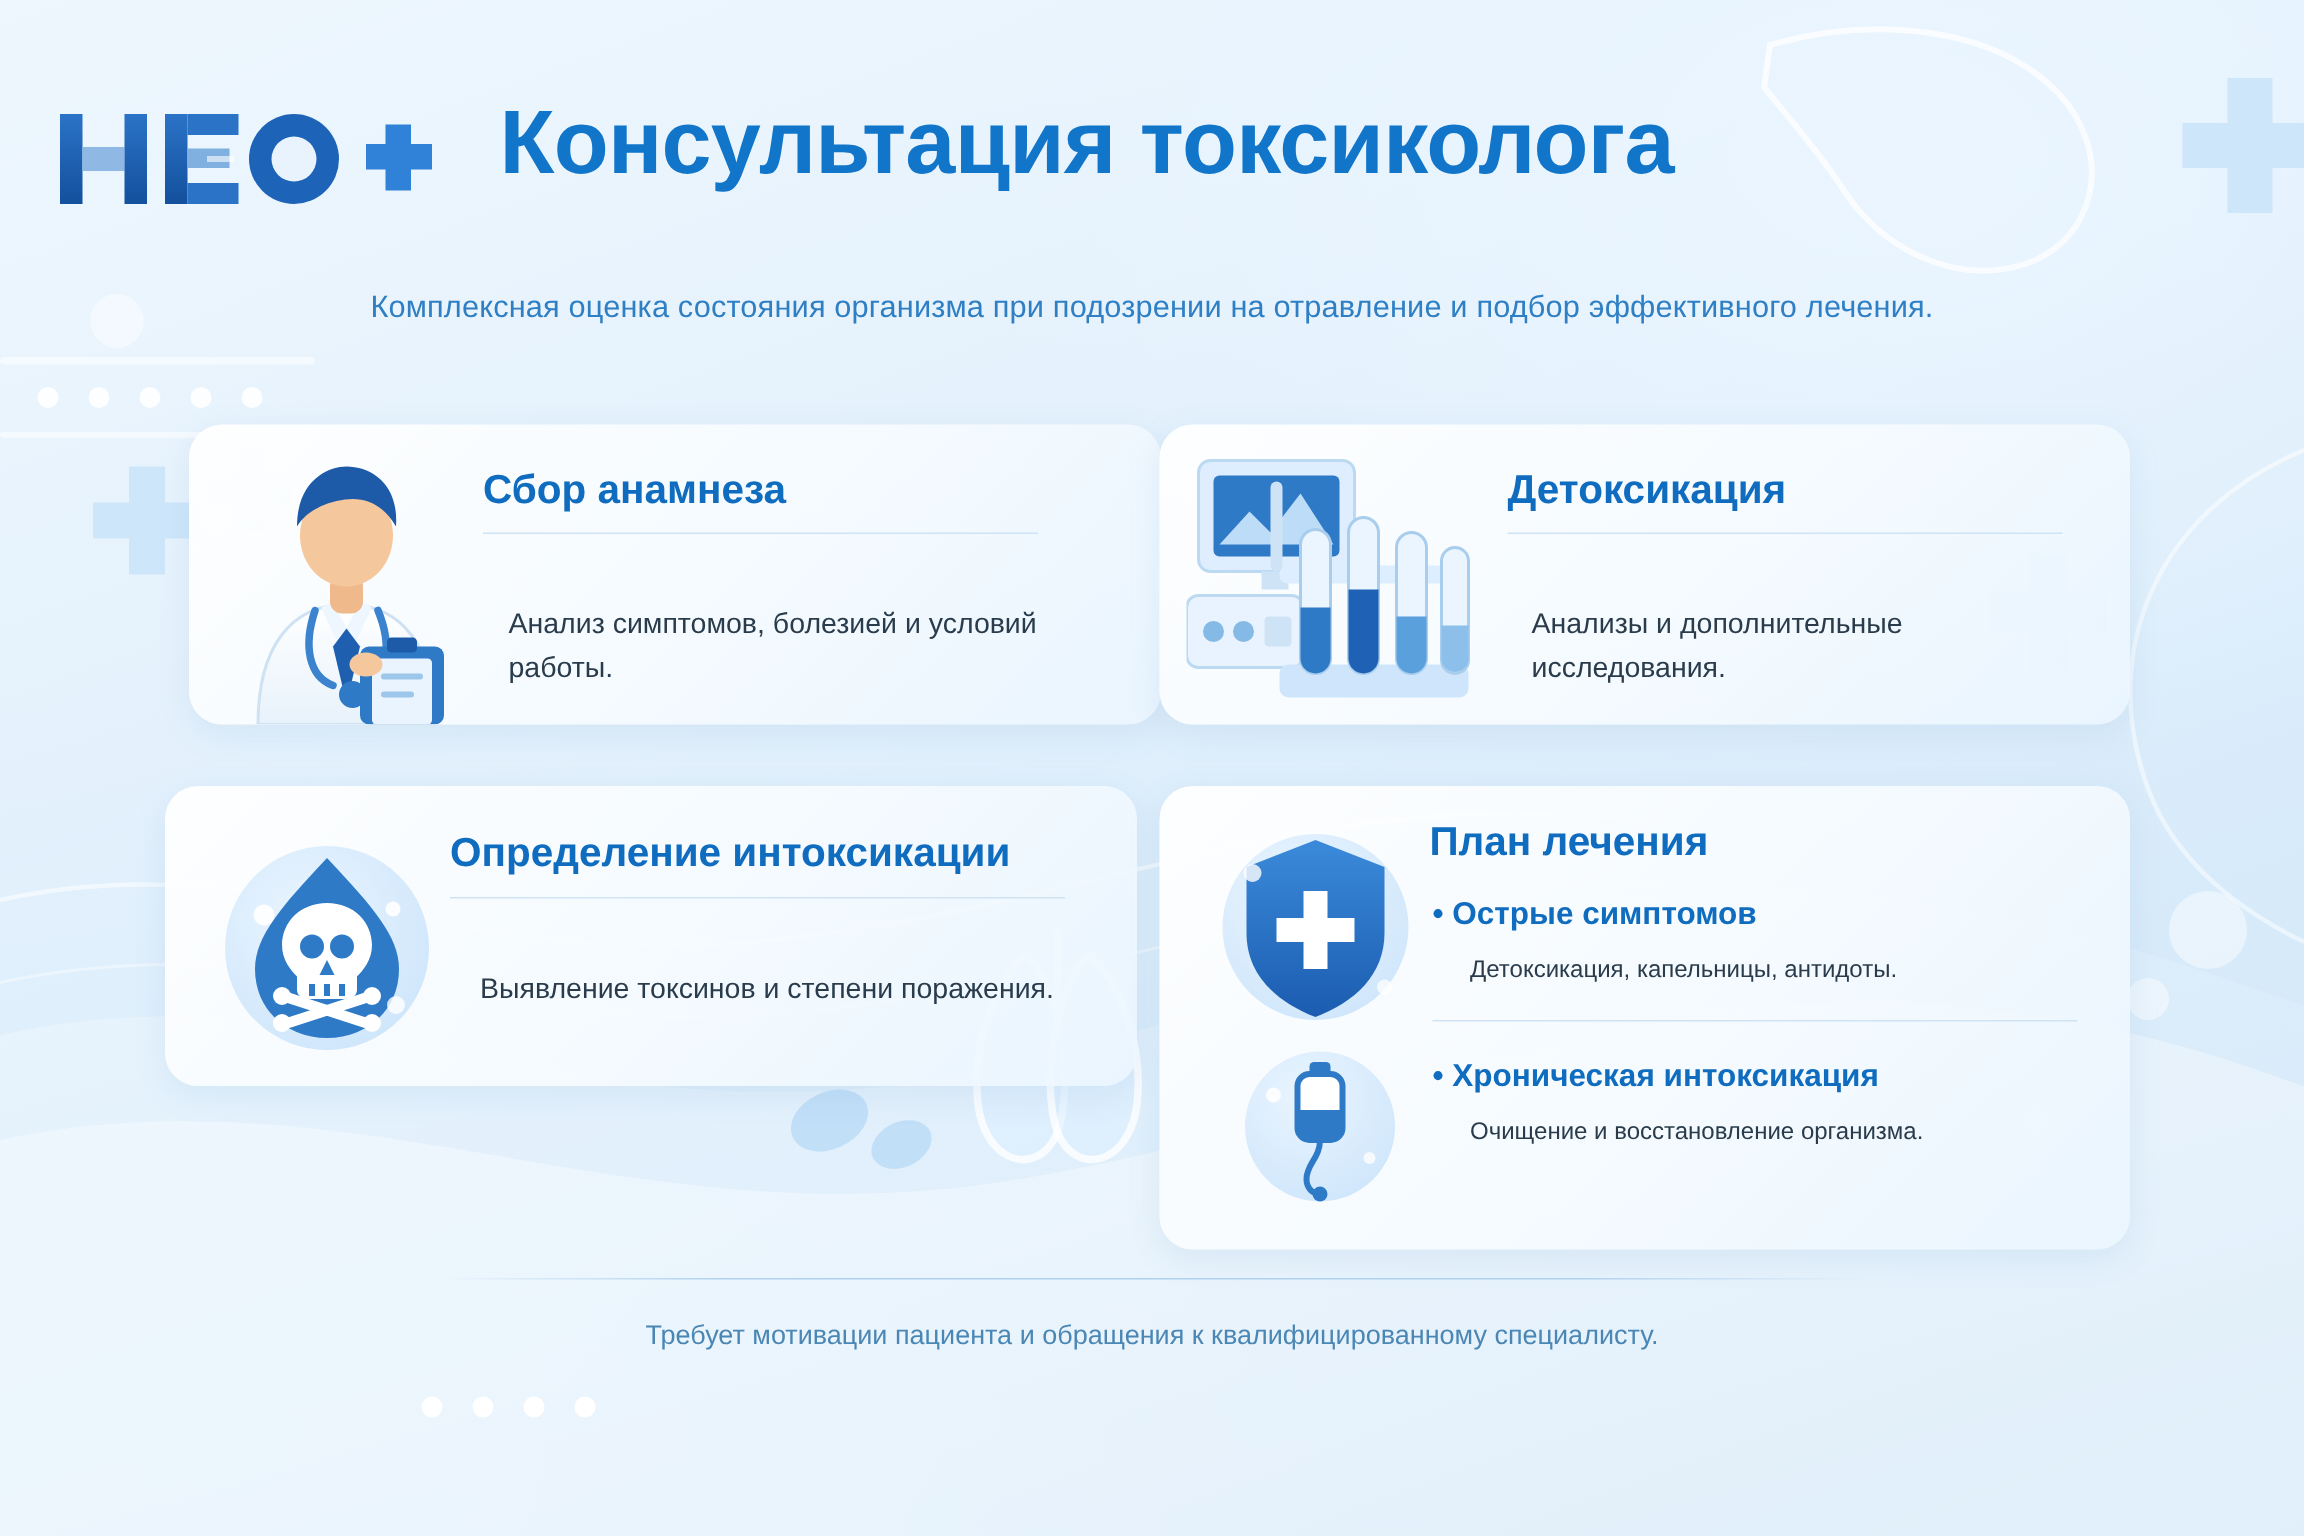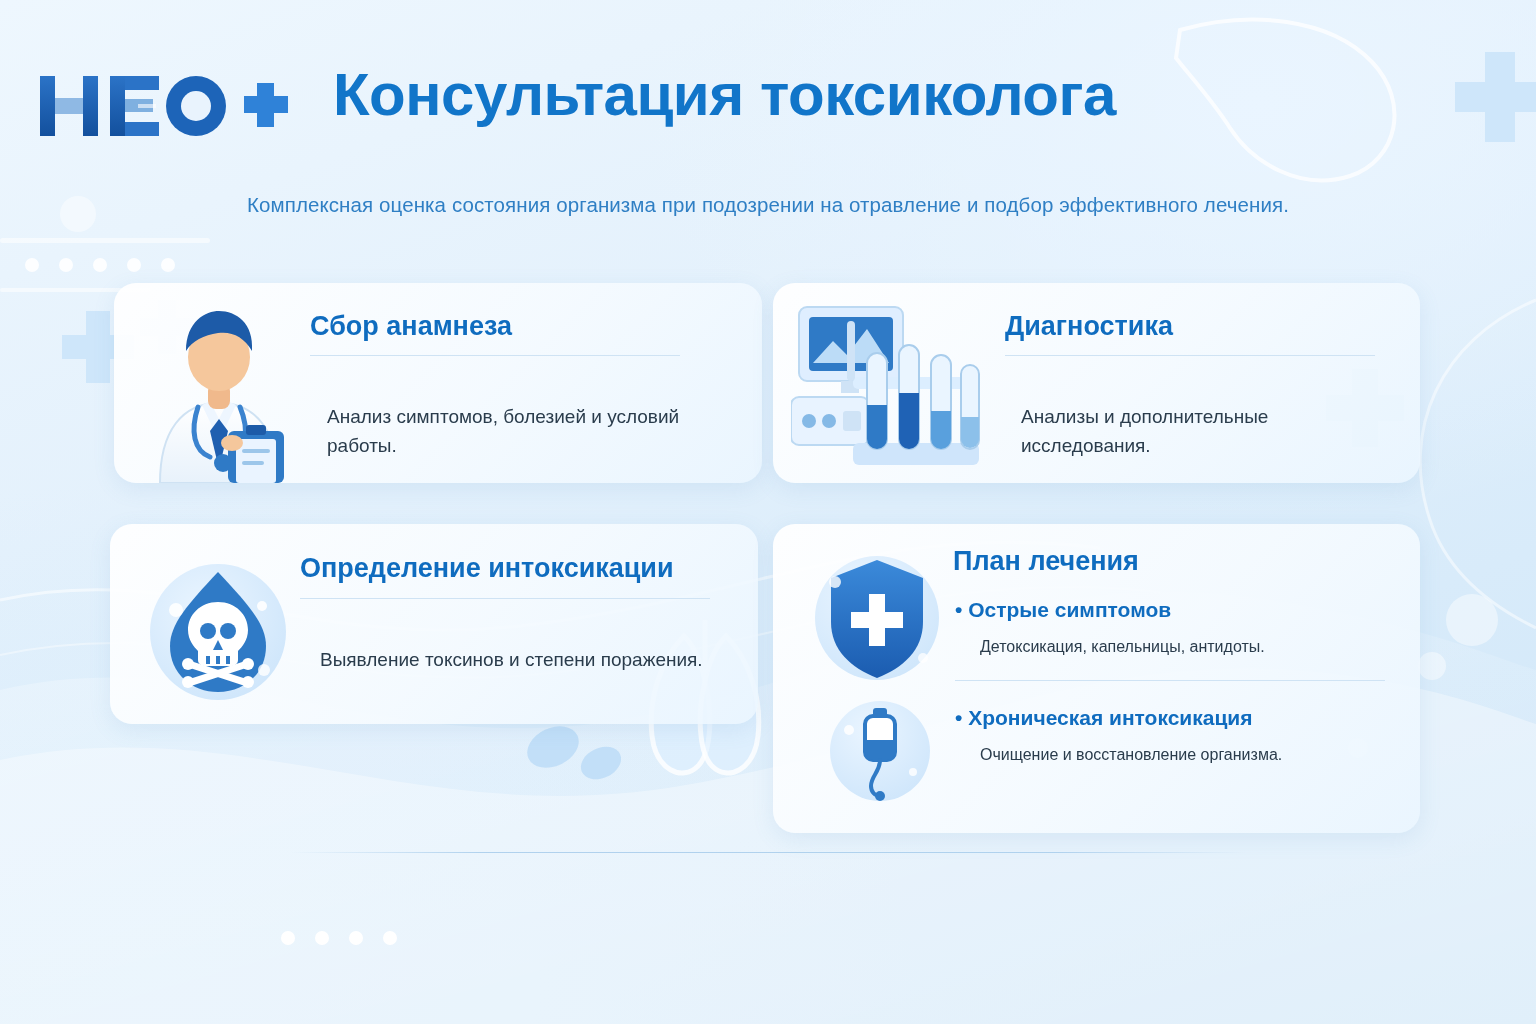--- a/index.html
+++ b/index.html
@@ -76,21 +76,21 @@
     left: 110px;
     width: 1310px;
   }
   .card {
     position: absolute;
     border-radius: 22px;
     background: linear-gradient(135deg, rgba(255,255,255,0.95) 0%, rgba(246,251,255,0.92) 55%, rgba(235,246,255,0.88) 100%);
     box-shadow: 0 6px 22px rgba(92,150,200,0.12);
     overflow: hidden;
   }
-  .card-1 { left: 4px;    top: 0;   width: 648px; height: 200px; }
+  .card-1 { left: 16px;    top: 0;   width: 648px; height: 200px; }
   .card-2 { left: 663px; top: 0;  width: 647px; height: 200px; }
   .card-3 { left: 0;    top: 241px; width: 648px; height: 200px; }
   .card-4 { left: 663px; top: 241px; width: 647px; height: 309px; }
 
   .card-title {
     position: absolute;
     font-size: 27px;
     font-weight: bold;
     color: #0f6cbf;
     white-space: nowrap;
@@ -333,21 +333,21 @@
           <rect x="108" y="52" width="20" height="104" rx="10" fill="#eaf5ff" stroke="#a9cdec" stroke-width="2"></rect>
           <path d="M108,100 h20 v46 a10,10 0 0 1 -20,0 Z" fill="#1f62b5"></path>
           <rect x="140" y="62" width="20" height="94" rx="10" fill="#eaf5ff" stroke="#a9cdec" stroke-width="2"></rect>
           <path d="M140,118 h20 v28 a10,10 0 0 1 -20,0 Z" fill="#59a0dd"></path>
           <rect x="170" y="72" width="18" height="84" rx="9" fill="#eaf5ff" stroke="#a9cdec" stroke-width="2"></rect>
           <path d="M170,124 h18 v22 a9,9 0 0 1 -18,0 Z" fill="#8cc0ea"></path>
         </g>
 
         <rect x="56" y="28" width="8" height="60" rx="4" fill="#cfe3f6"></rect>
       </svg>
-      <div class="card-title c2-title">Диагностика</div>
+      <div class="card-title c2-title">Детоксикация</div>
       <div class="card-rule c2-rule"></div>
       <div class="card-text c2-text">Анализы и дополнительные исследования.</div>
     </div>
 
     <div class="card card-3">
       <svg class="c3-art" viewBox="0 0 160 160" xmlns="http://www.w3.org/2000/svg">
         <defs>
           <radialGradient id="bub" cx="40%" cy="35%" r="70%">
             <stop offset="0%" stop-color="#eaf5ff"></stop>
             <stop offset="100%" stop-color="#cfe6fb"></stop>
@@ -424,20 +424,21 @@
 
       <div class="bullet b2">
         <span>•</span>
         <span>Хроническая интоксикация</span>
       </div>
       <div class="bullet-body b2-body">Очищение и восстановление организма.</div>
     </div>
   </div>
 
   <div class="footer-rule"></div>
+  <div class="footer-note">Требует мотивации пациента и обращения к квалифицированному специалисту.</div>
   <svg class="dots" viewBox="0 0 160 16" xmlns="http://www.w3.org/2000/svg">
     <g fill="#ffffff">
       <circle cx="8" cy="8" r="7"></circle>
       <circle cx="42" cy="8" r="7"></circle>
       <circle cx="76" cy="8" r="7"></circle>
       <circle cx="110" cy="8" r="7"></circle>
     </g>
   </svg>
 </div>
 

